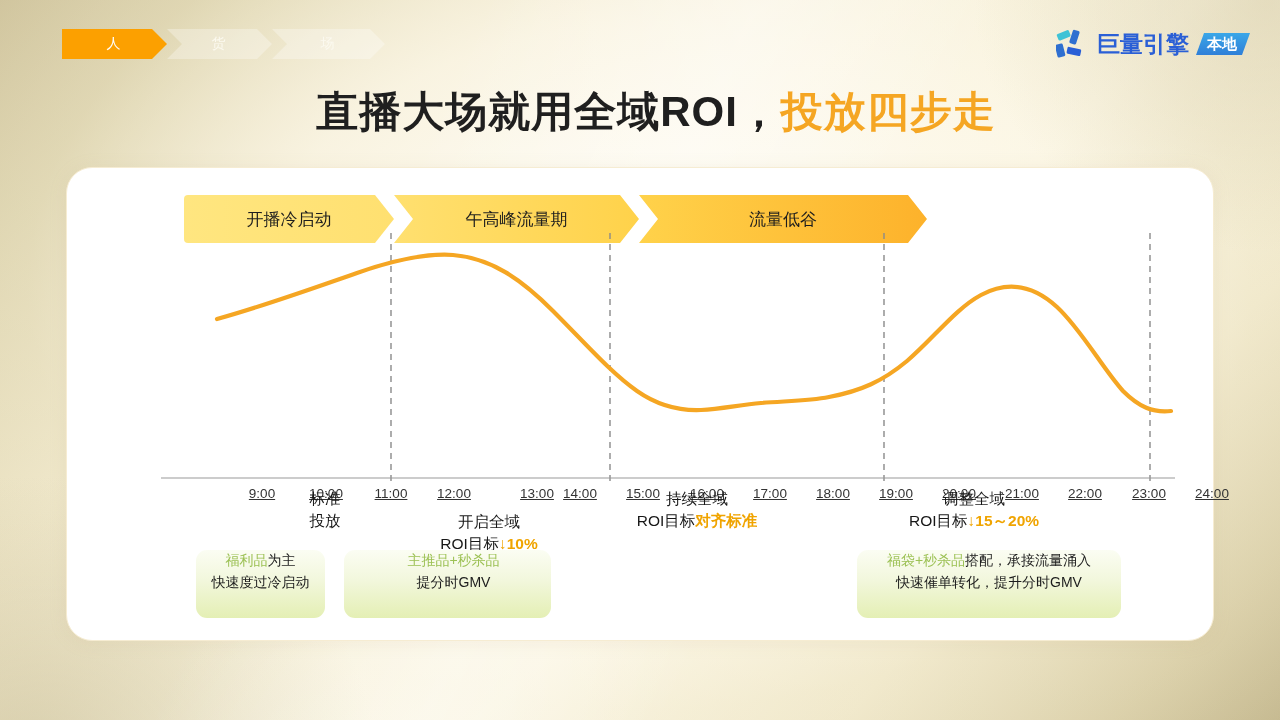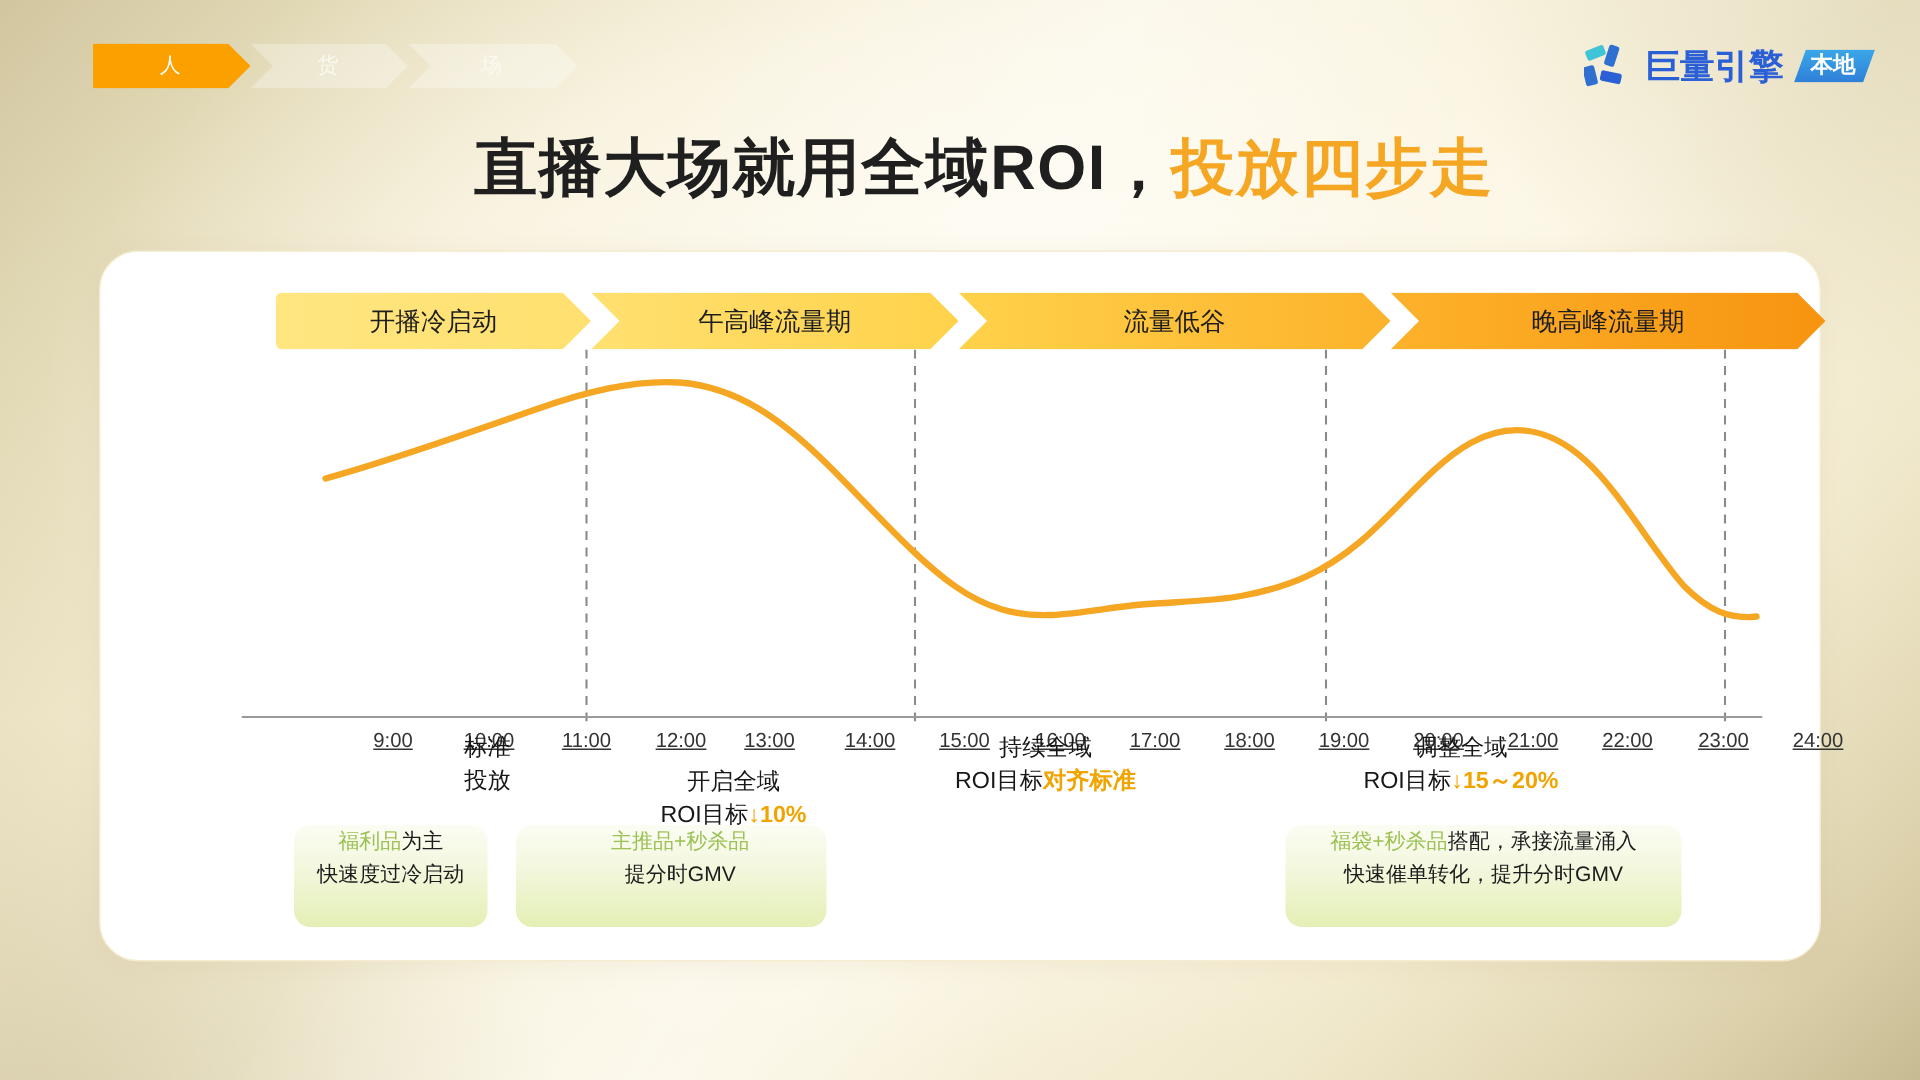--- a/index.html
+++ b/index.html
@@ -58,21 +58,21 @@
   
   .panel {
     position:absolute; left:66px; top:167px; width:1148px; height:474px;
     background:#fff; border-radius:26px; border:1px solid #f6ecd2;
     box-shadow:0 2px 18px rgba(190,170,120,0.13);
   }
 
   
   .phases { position:absolute; left:117px; top:27px; display:flex; height:38px; }
   .phase {
-    position:relative; height:38px; display:flex; align-items:center; justify-content:center;
+    position:relative; height:48px; display:flex; align-items:center; justify-content:center;
     font-size:17px; color:#1d1d1d;
   }
   .phase .plbl { position:relative; z-index:2; }
   .phase::before { content:""; position:absolute; inset:0;
     clip-path: polygon(0 0, calc(100% - 19px) 0, 100% 50%, calc(100% - 19px) 100%, 0 100%, 19px 50%); }
   .phase.first::before { clip-path: polygon(0 0, calc(100% - 19px) 0, 100% 50%, calc(100% - 19px) 100%, 0 100%);
     border-radius:4px 0 0 4px; }
   .p1 { width:210px; } .p2 { width:245px; } .p3 { width:288px; } .p4 { width:290px; }
   .p1::before { background:linear-gradient(90deg,#FFE680,#FFE070); }
   .p2::before { background:linear-gradient(90deg,#FFE070,#FFD24A); }
@@ -135,23 +135,20 @@
 
   <div class="phases">
     <div class="phase p1 first">
       <span class="plbl">开播冷启动</span>
     </div>
     <div class="phase p2">
       <span class="plbl">午高峰流量期</span>
     </div>
     <div class="phase p3">
       <span class="plbl">流量低谷</span>
-    </div>
-    <div class="phase p4">
-      <span class="plbl">晚高峰流量期</span>
     </div>
   </div>
 
   <div class="chart">
     <svg width="1014" height="248" viewBox="0 0 1014 248">
       <g>
         <line x1="230" y1="0" x2="230" y2="248" stroke="#8a8a8a" stroke-width="1.4" stroke-dasharray="6 5"></line>
         <line x1="449" y1="0" x2="449" y2="248" stroke="#8a8a8a" stroke-width="1.4" stroke-dasharray="6 5"></line>
         <line x1="723" y1="0" x2="723" y2="248" stroke="#8a8a8a" stroke-width="1.4" stroke-dasharray="6 5"></line>
         <line x1="989" y1="0" x2="989" y2="248" stroke="#8a8a8a" stroke-width="1.4" stroke-dasharray="6 5"></line>
@@ -169,21 +166,21 @@
            C 846 48, 872 52, 896 74
            C 920 96, 942 136, 962 158
            C 978 174, 992 180, 1010 178" fill="none" stroke="#F5A623" stroke-width="4.2" stroke-linecap="round" stroke-linejoin="round"></path>
       <line x1="0" y1="245" x2="1014" y2="245" stroke="#9a9a9a" stroke-width="1.2"></line>
     </svg>
     <div class="xlabels">
       <span style="left:101px;">9:00</span>
       <span style="left:165px;">10:00</span>
       <span style="left:230px;">11:00</span>
       <span style="left:293px;">12:00</span>
-      <span style="left:352px;">13:00</span>
+      <span style="left:376px;">13:00</span>
       <span style="left:419px;">14:00</span>
       <span style="left:482px;">15:00</span>
       <span style="left:546px;">16:00</span>
       <span style="left:609px;">17:00</span>
       <span style="left:672px;">18:00</span>
       <span style="left:735px;">19:00</span>
       <span style="left:798px;">20:00</span>
       <span style="left:861px;">21:00</span>
       <span style="left:924px;">22:00</span>
       <span style="left:988px;">23:00</span>

